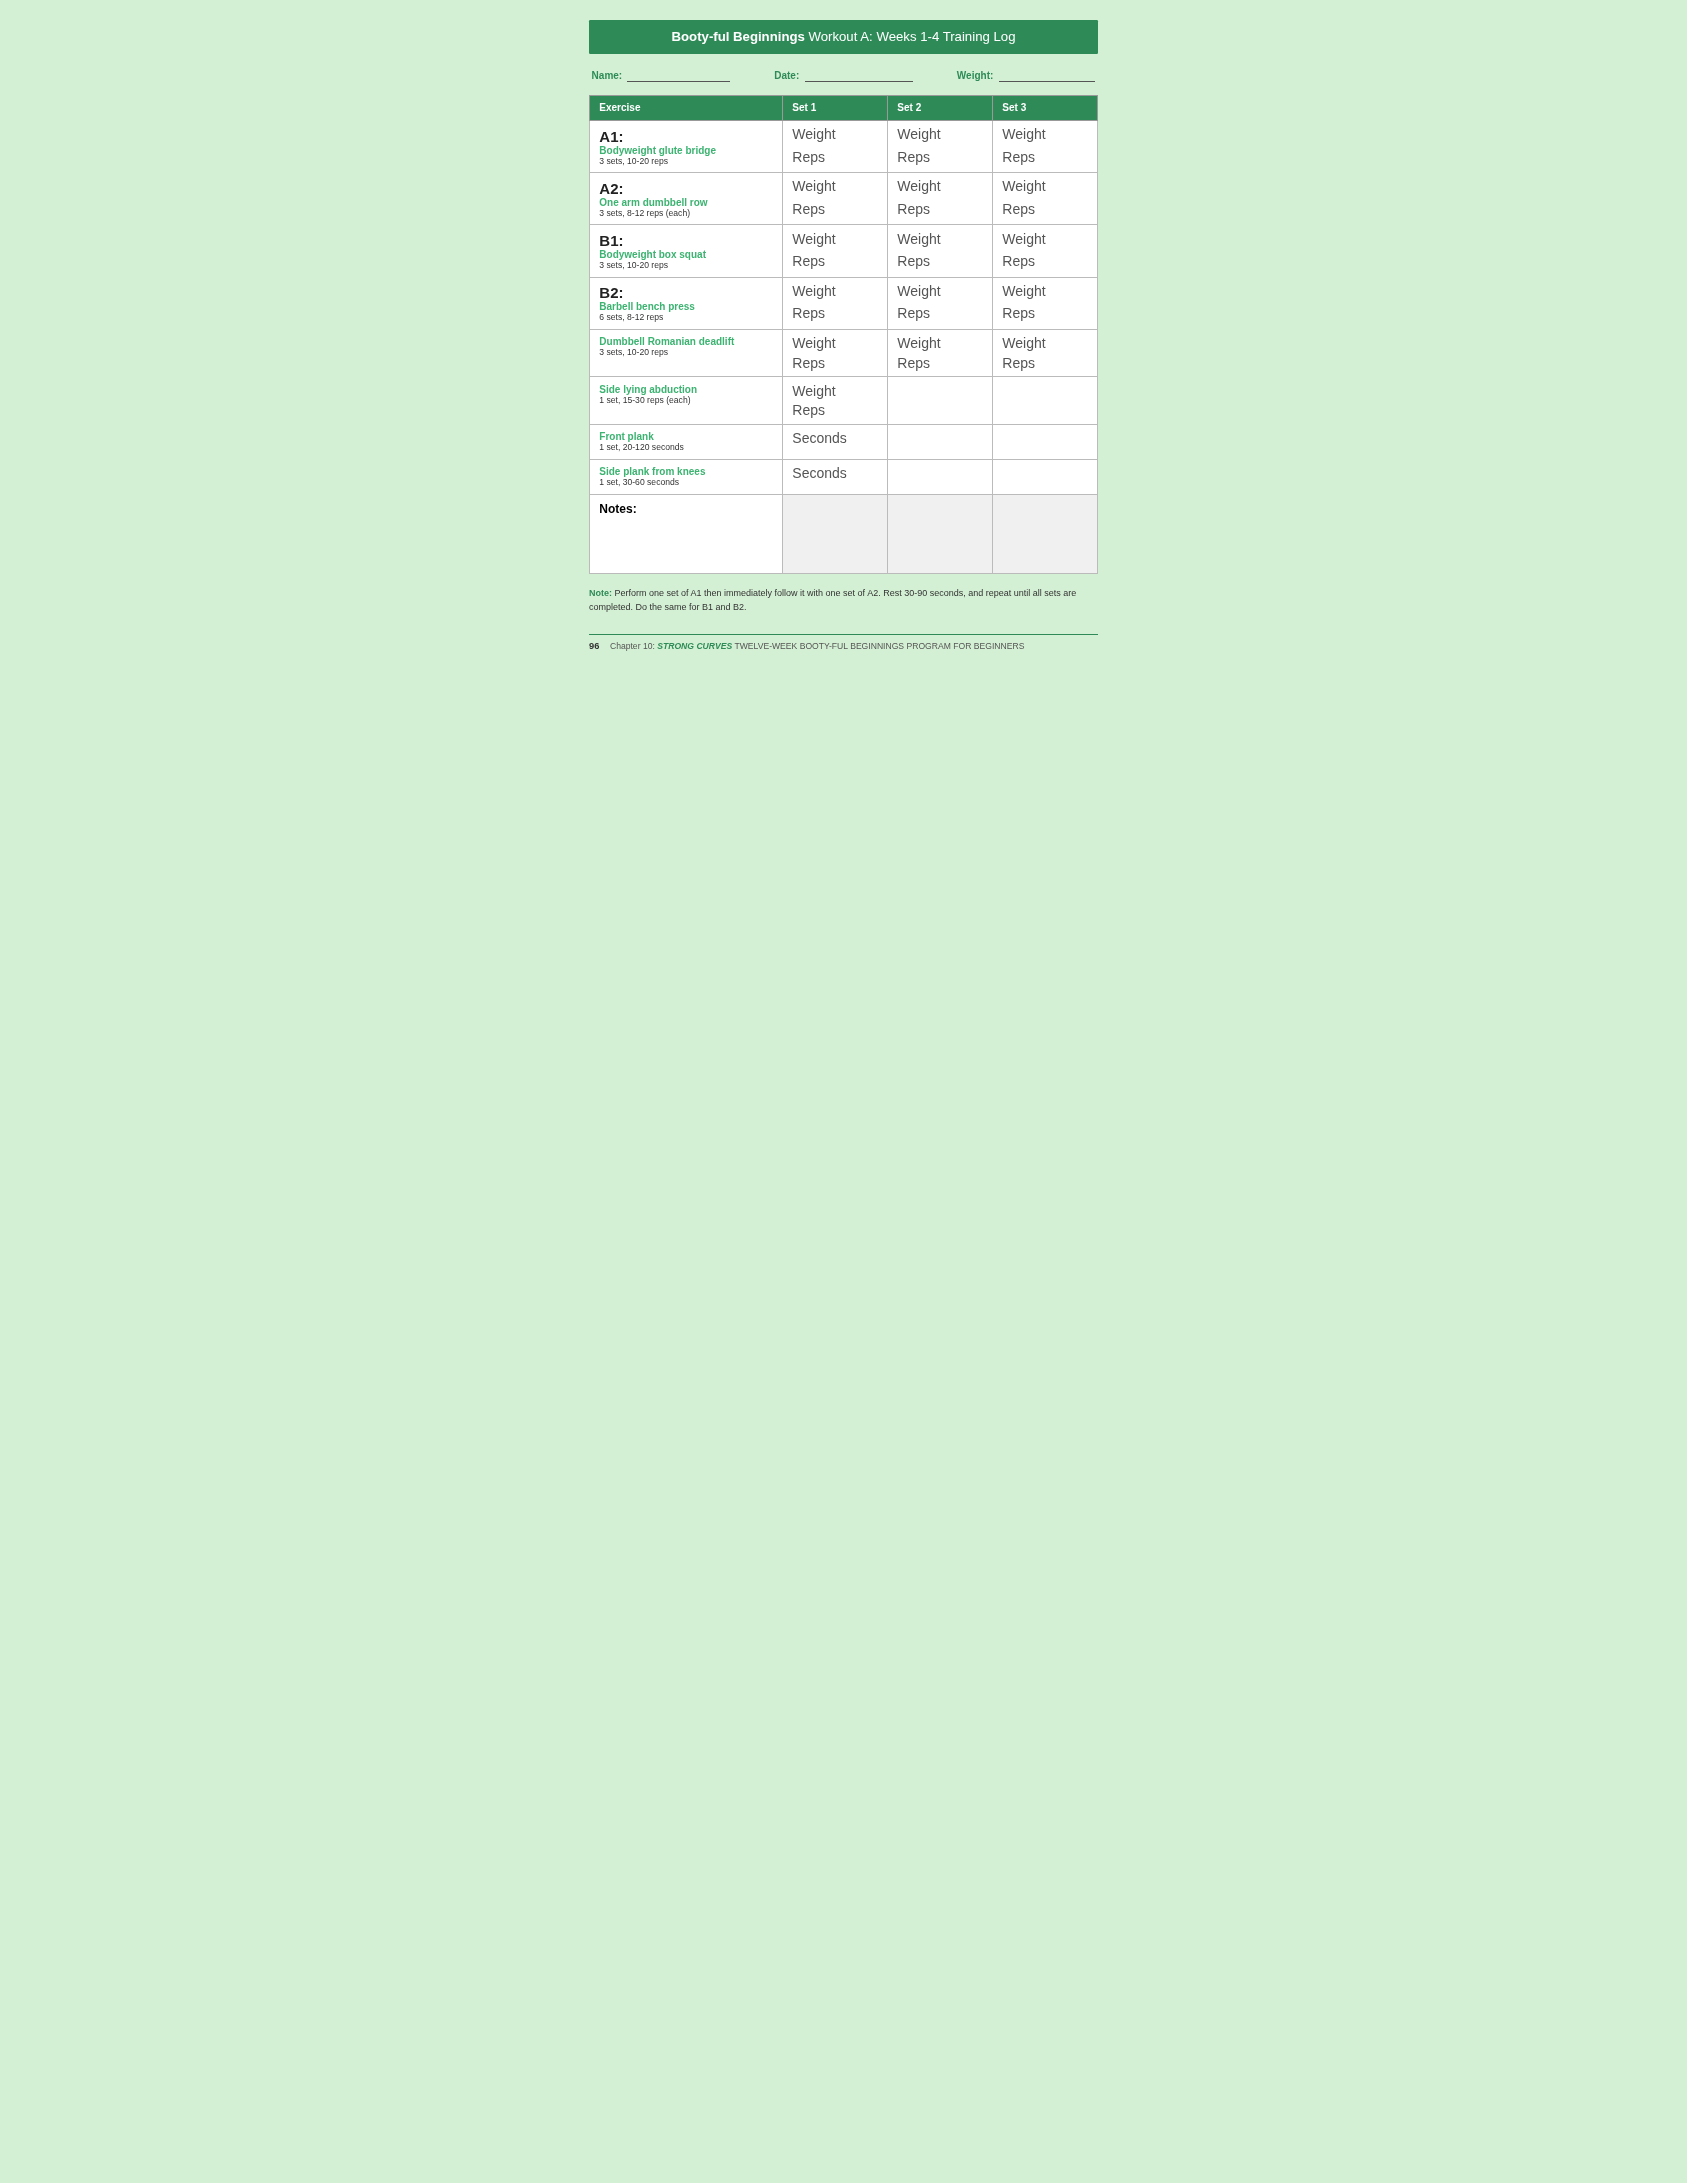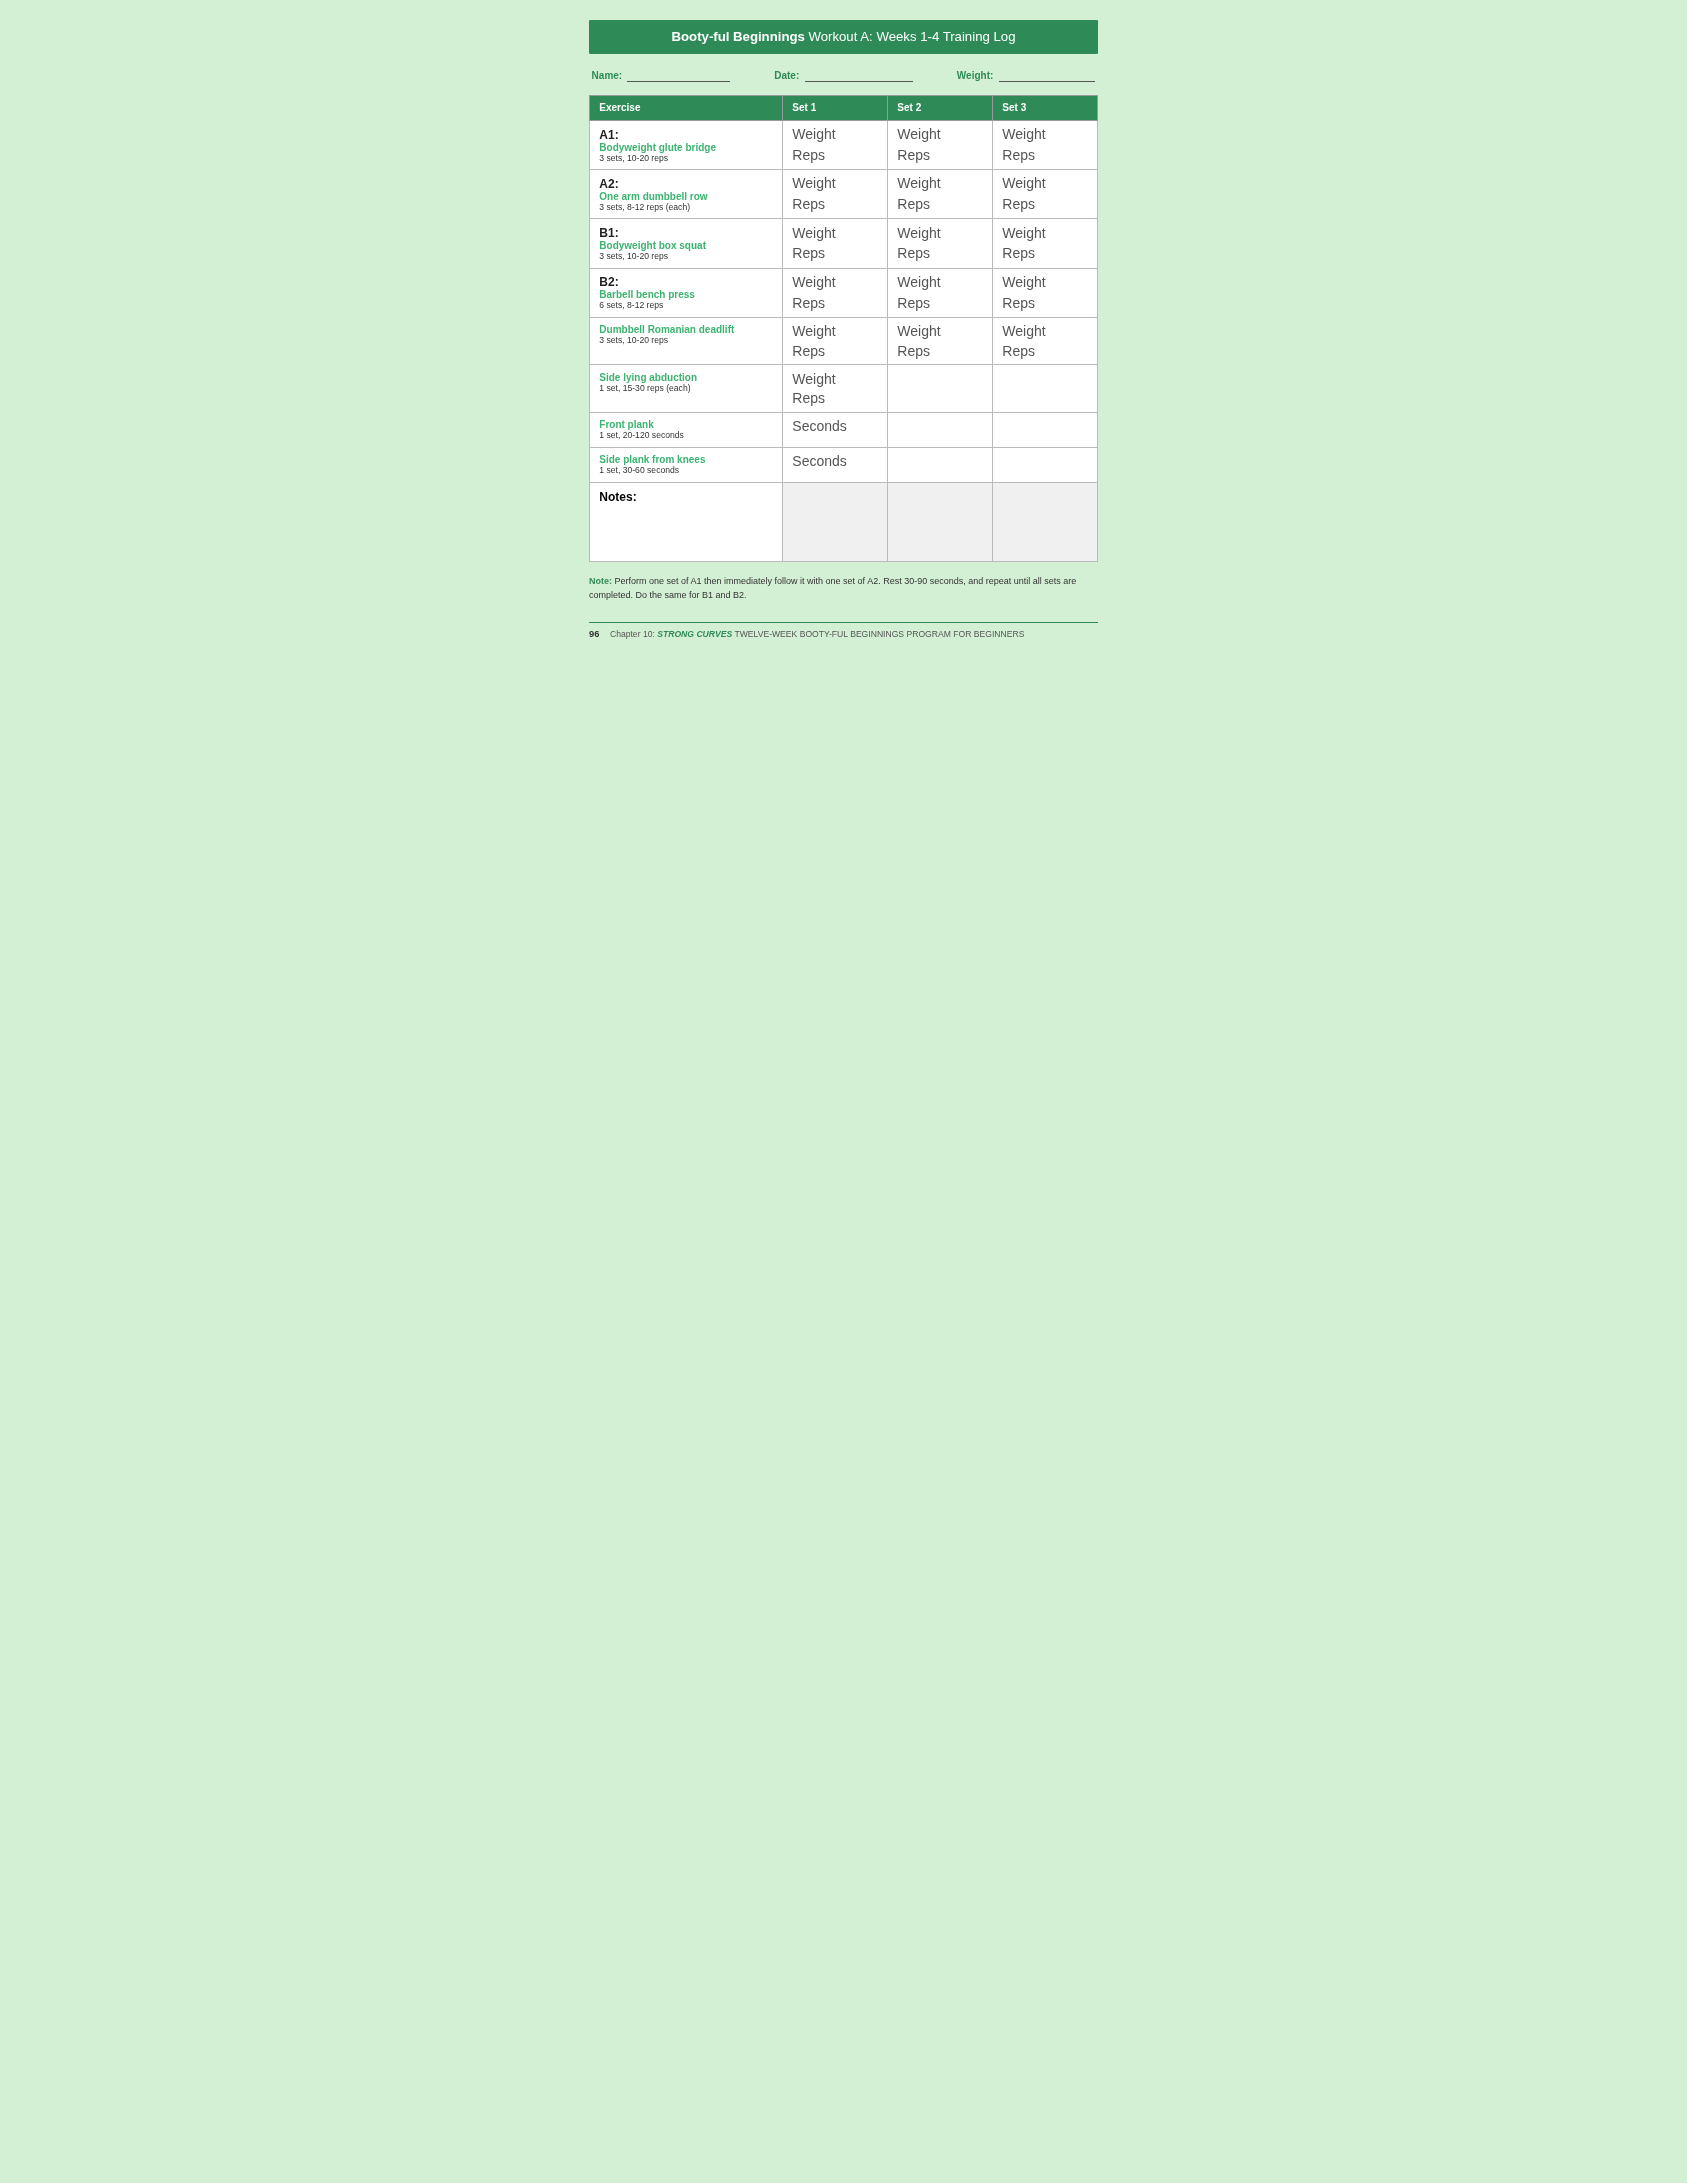--- a/index.html
+++ b/index.html
@@ -85,21 +85,21 @@
 
     .exercise-cell {
       padding: 6.6px 9.3px;
       vertical-align: top;
       border-left: 0.7px solid #bbb;
       border-right: 0.7px solid #bbb;
     }
 
     .exercise-label {
       font-weight: bold;
-      font-size: 12px;
+      font-size: 15px;
       color: #222;
     }
 
     .exercise-name {
       color: #3cb371;
       font-weight: bold;
       font-size: 10px;
     }
 
     .exercise-sets {

